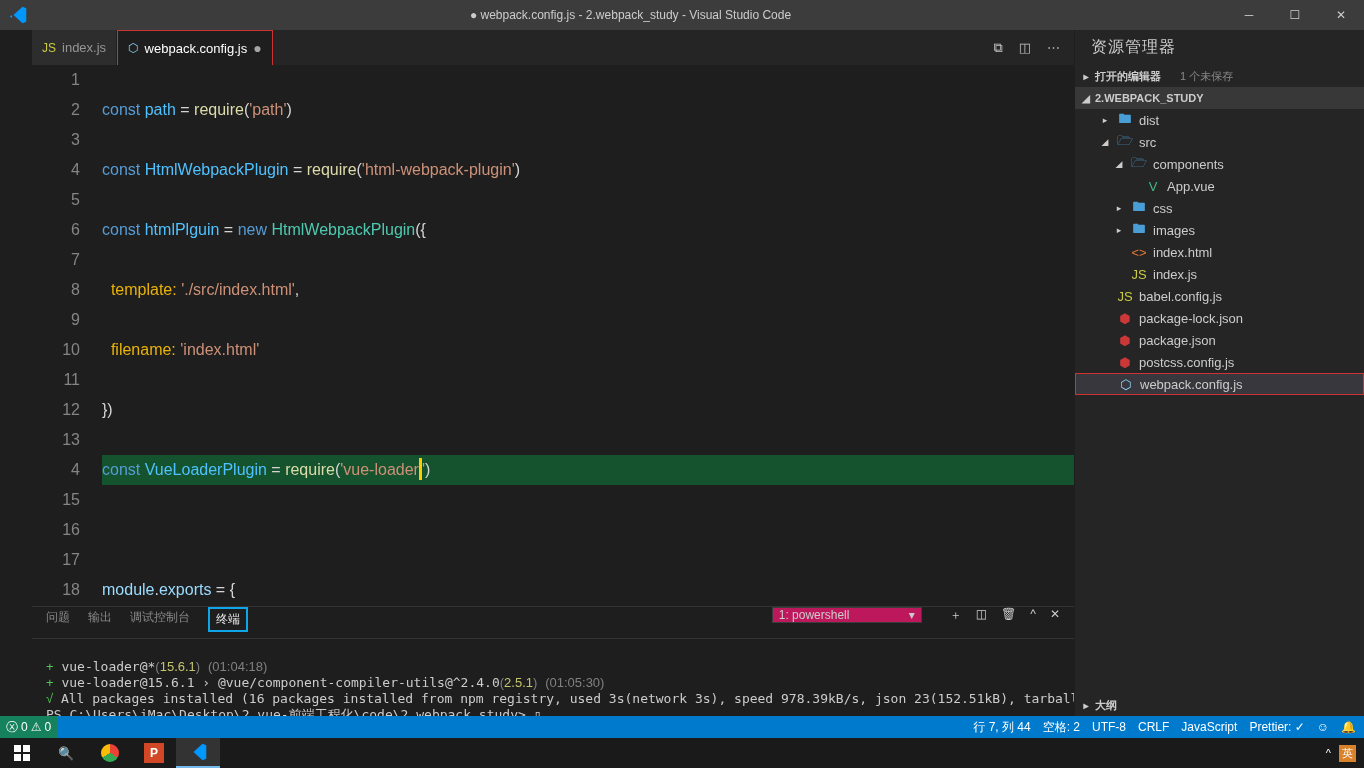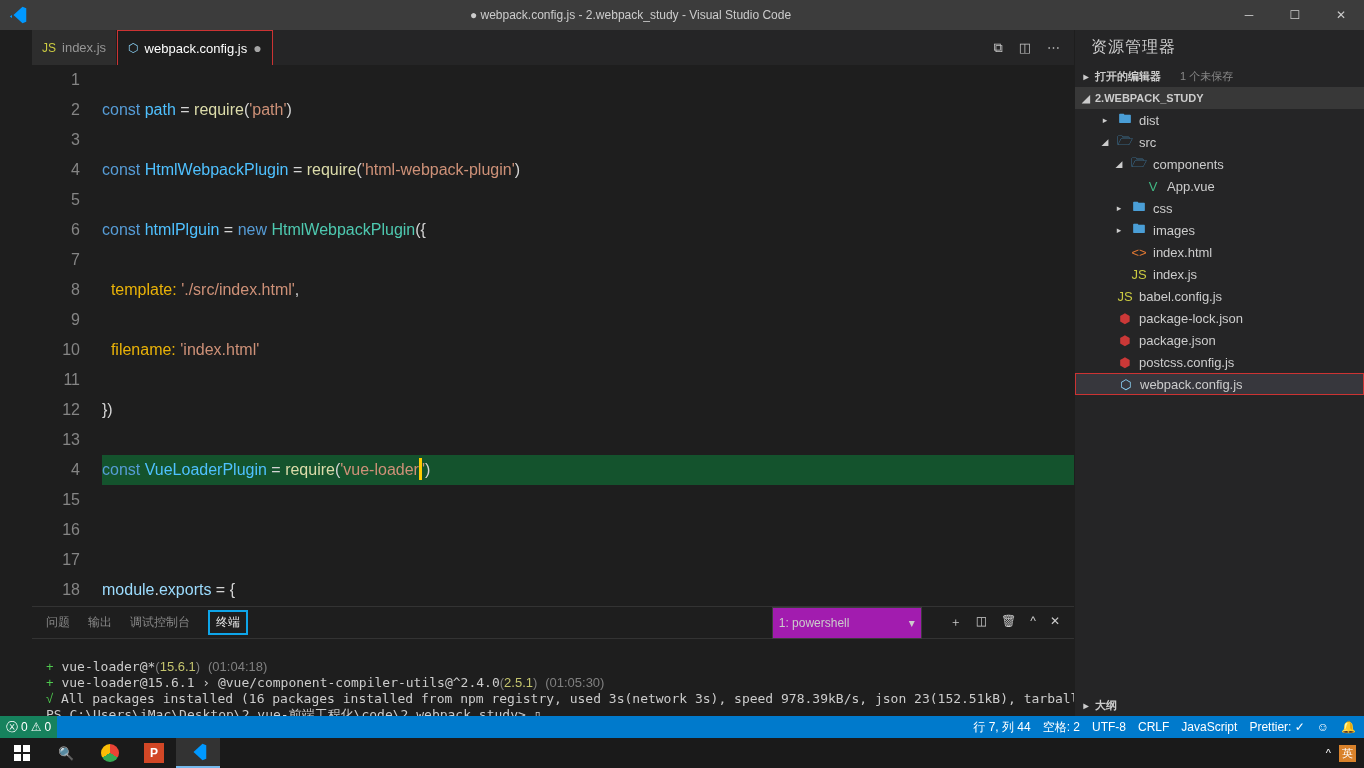--- a/index.html
+++ b/index.html
@@ -44,25 +44,25 @@
 .sb-count { color:#888; font-weight:400; margin-left:17px; }
 .tree { font-size:13px; }
 .tree .item { display:flex; align-items:center; height:22px; gap:6px; color:#ccc; }
 .tree .item.sel { background:#37373d; border:1px solid #cc3333; }
 .tree .item .chev { width:12px; font-size:9px; color:#ccc; text-align:center; }
 .tree .item .icon { width:16px; text-align:center; font-size:13px; }.pad1{padding-left:24px}.pad2{padding-left:38px}.pad3{padding-left:52px}
 .ic-folder{color:#4a9ed6}.ic-folder-open{color:#4a9ed6}.ic-vue{color:#41b883}.ic-js{color:#cbcb41}.ic-html{color:#e37933}.ic-npm{color:#cb3837}.ic-wp{color:#8ed6fb}.ic-post{color:#cb3837}
 
 
 .panel { height:110px; background:#1e1e1e; border-top:1px solid #333; display:flex; flex-direction:column; font-size:12px; }
-.panel-tabs { height:32px; display:flex; align-items:center; padding:0 14px; gap:18px; border-bottom:1px solid #333; }
+.panel-tabs { height:32px; display:flex; align-items:flex-start; padding:0 14px; gap:18px; border-bottom:1px solid #333; }
 .panel-tabs .ptab { color:#888; padding:2px 0; }
 .panel-tabs .ptab.active { color:#e7e7e7; border:2px solid #0ea5e9; padding:2px 6px; }
 .panel-tabs .spacer{flex:1}
-.panel-select { background:#a21caf; color:#ccc; border:1px solid #3c3c3c; width:150px; height:32px; padding:2px 6px; display:flex; justify-content:space-between; align-items:center; }
+.panel-select { background:#be185d; color:#ccc; border:1px solid #3c3c3c; width:150px; height:16px; padding:2px 6px; display:flex; justify-content:space-between; align-items:center; }
 .panel-actions { display:flex; gap:14px; color:#ccc; margin-left:10px; }
 .term { flex:1; font-family:Consolas,monospace; font-size:13px; padding:4px 14px; color:#ccc; line-height:16px; white-space:pre; overflow:hidden; }
 .term .g{color:#4ec94e}.term .y{color:#c5c56e}.term .gr{color:#808080}.term .check{color:#4ec94e}
 
 
 .status { height:22px; background:#007acc; display:flex; align-items:center; color:#fff; font-size:12px; padding:0 8px; gap:12px; }
 .status .left-edge { background:#16825d; height:22px; padding:0 6px; display:flex; align-items:center;gap:3px; margin-left:-8px; }
 .status .spacer{flex:1}
 
 

